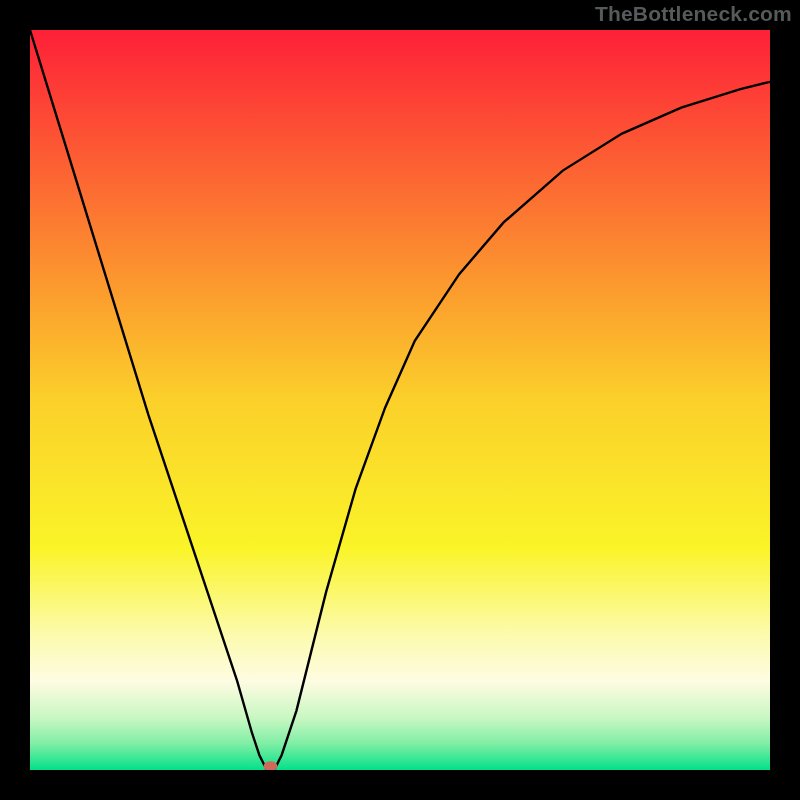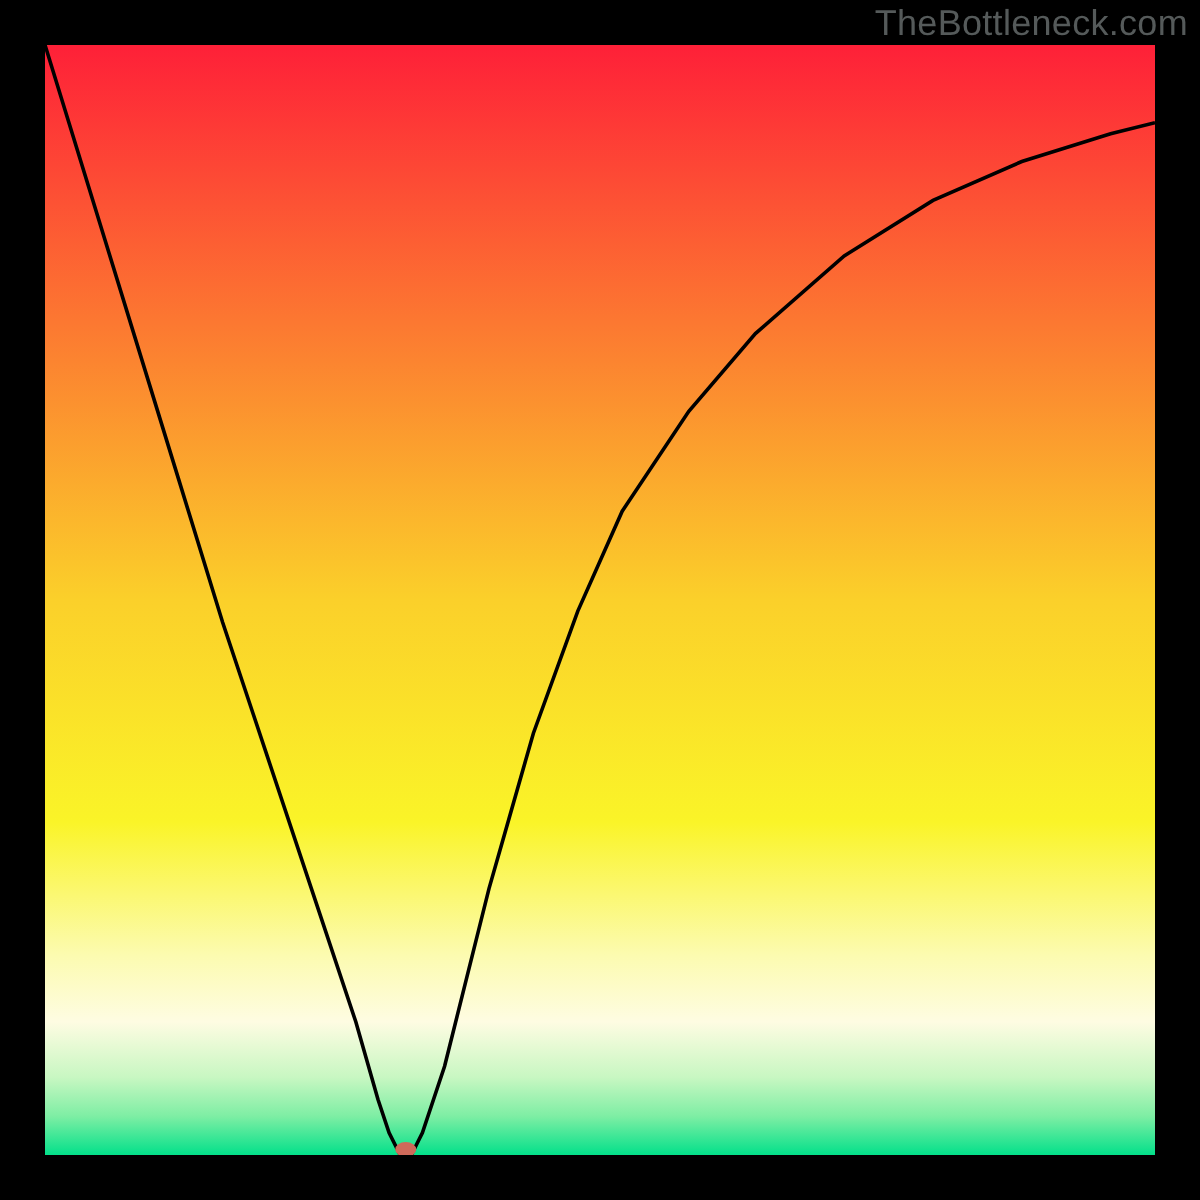--- a/index.html
+++ b/index.html
@@ -24,22 +24,22 @@
     top: 30px;
     left: 30px;
     width: 740px;
     height: 740px;
   }
   .watermark {
     position: absolute;
     top: 2px;
     right: 8px;
     color: #555a5a;
-    font-size: 24px;
-    font-weight: 400;
+    font-size: 21px;
+    font-weight: 700;
     font-family: Arial, Helvetica, sans-serif;
     letter-spacing: 0.2px;
     user-select: none;
   }
   svg {
     display: block;
   }
 </style>
 </head>
 <body>

